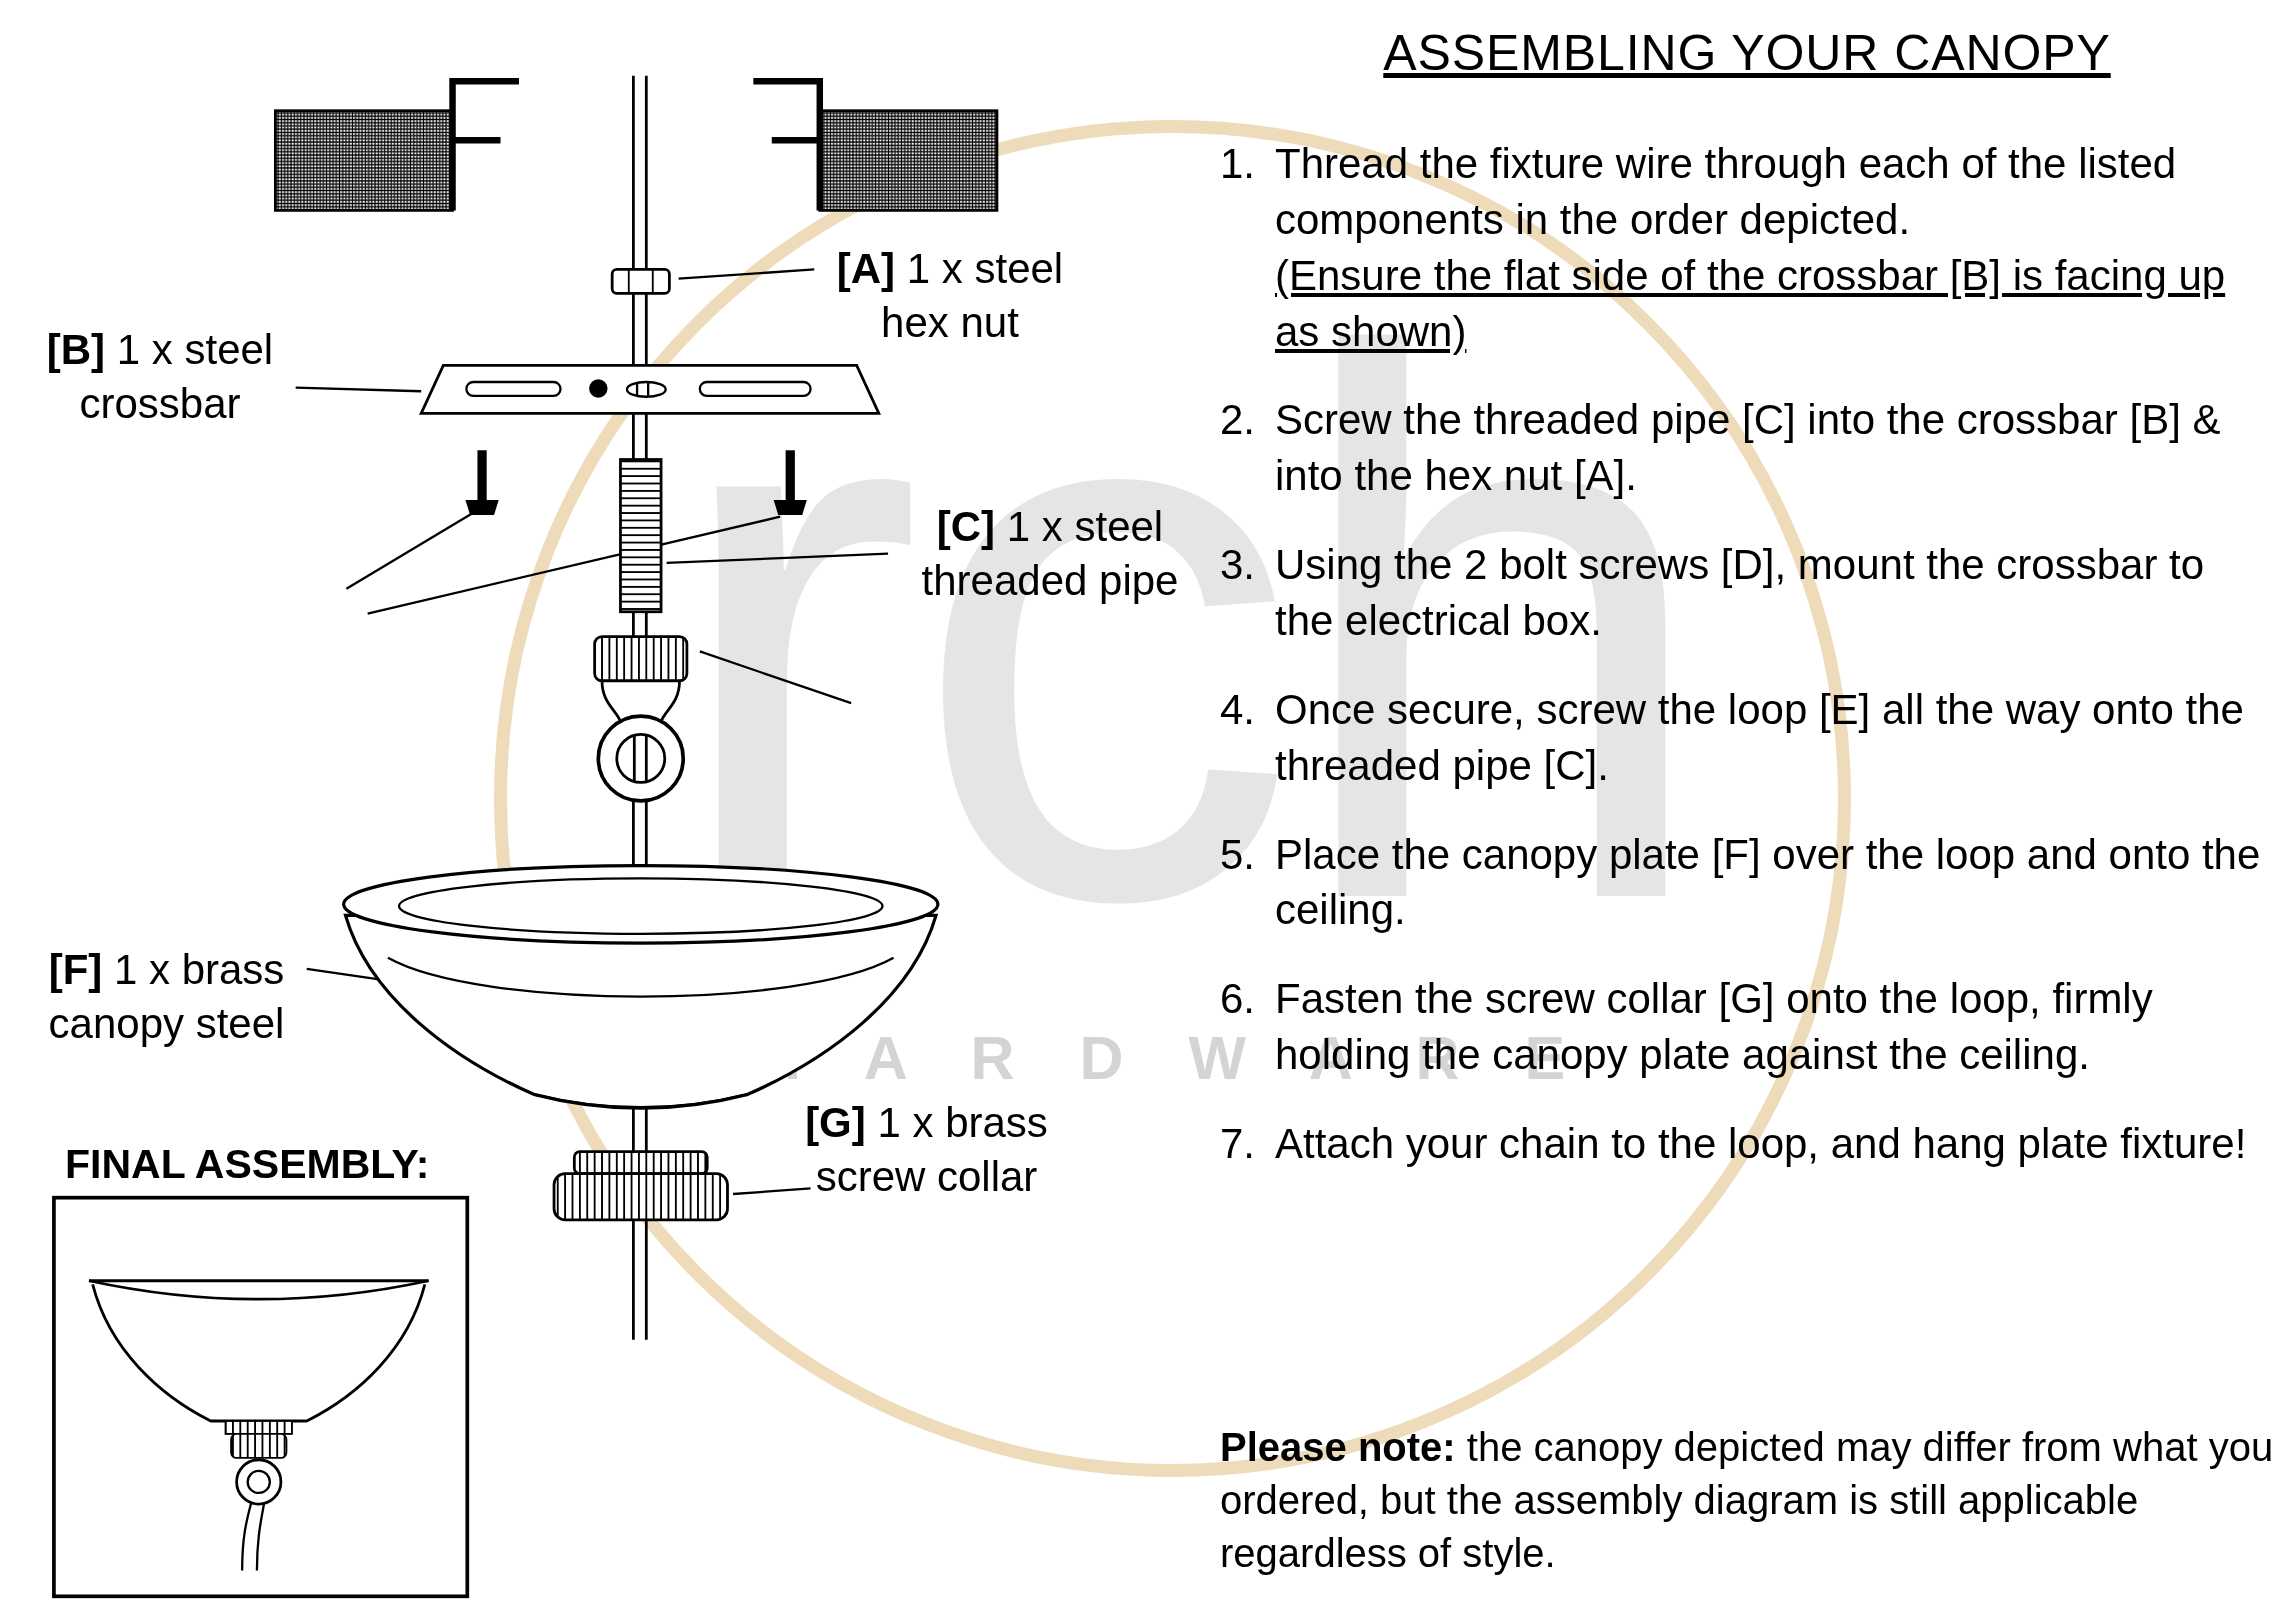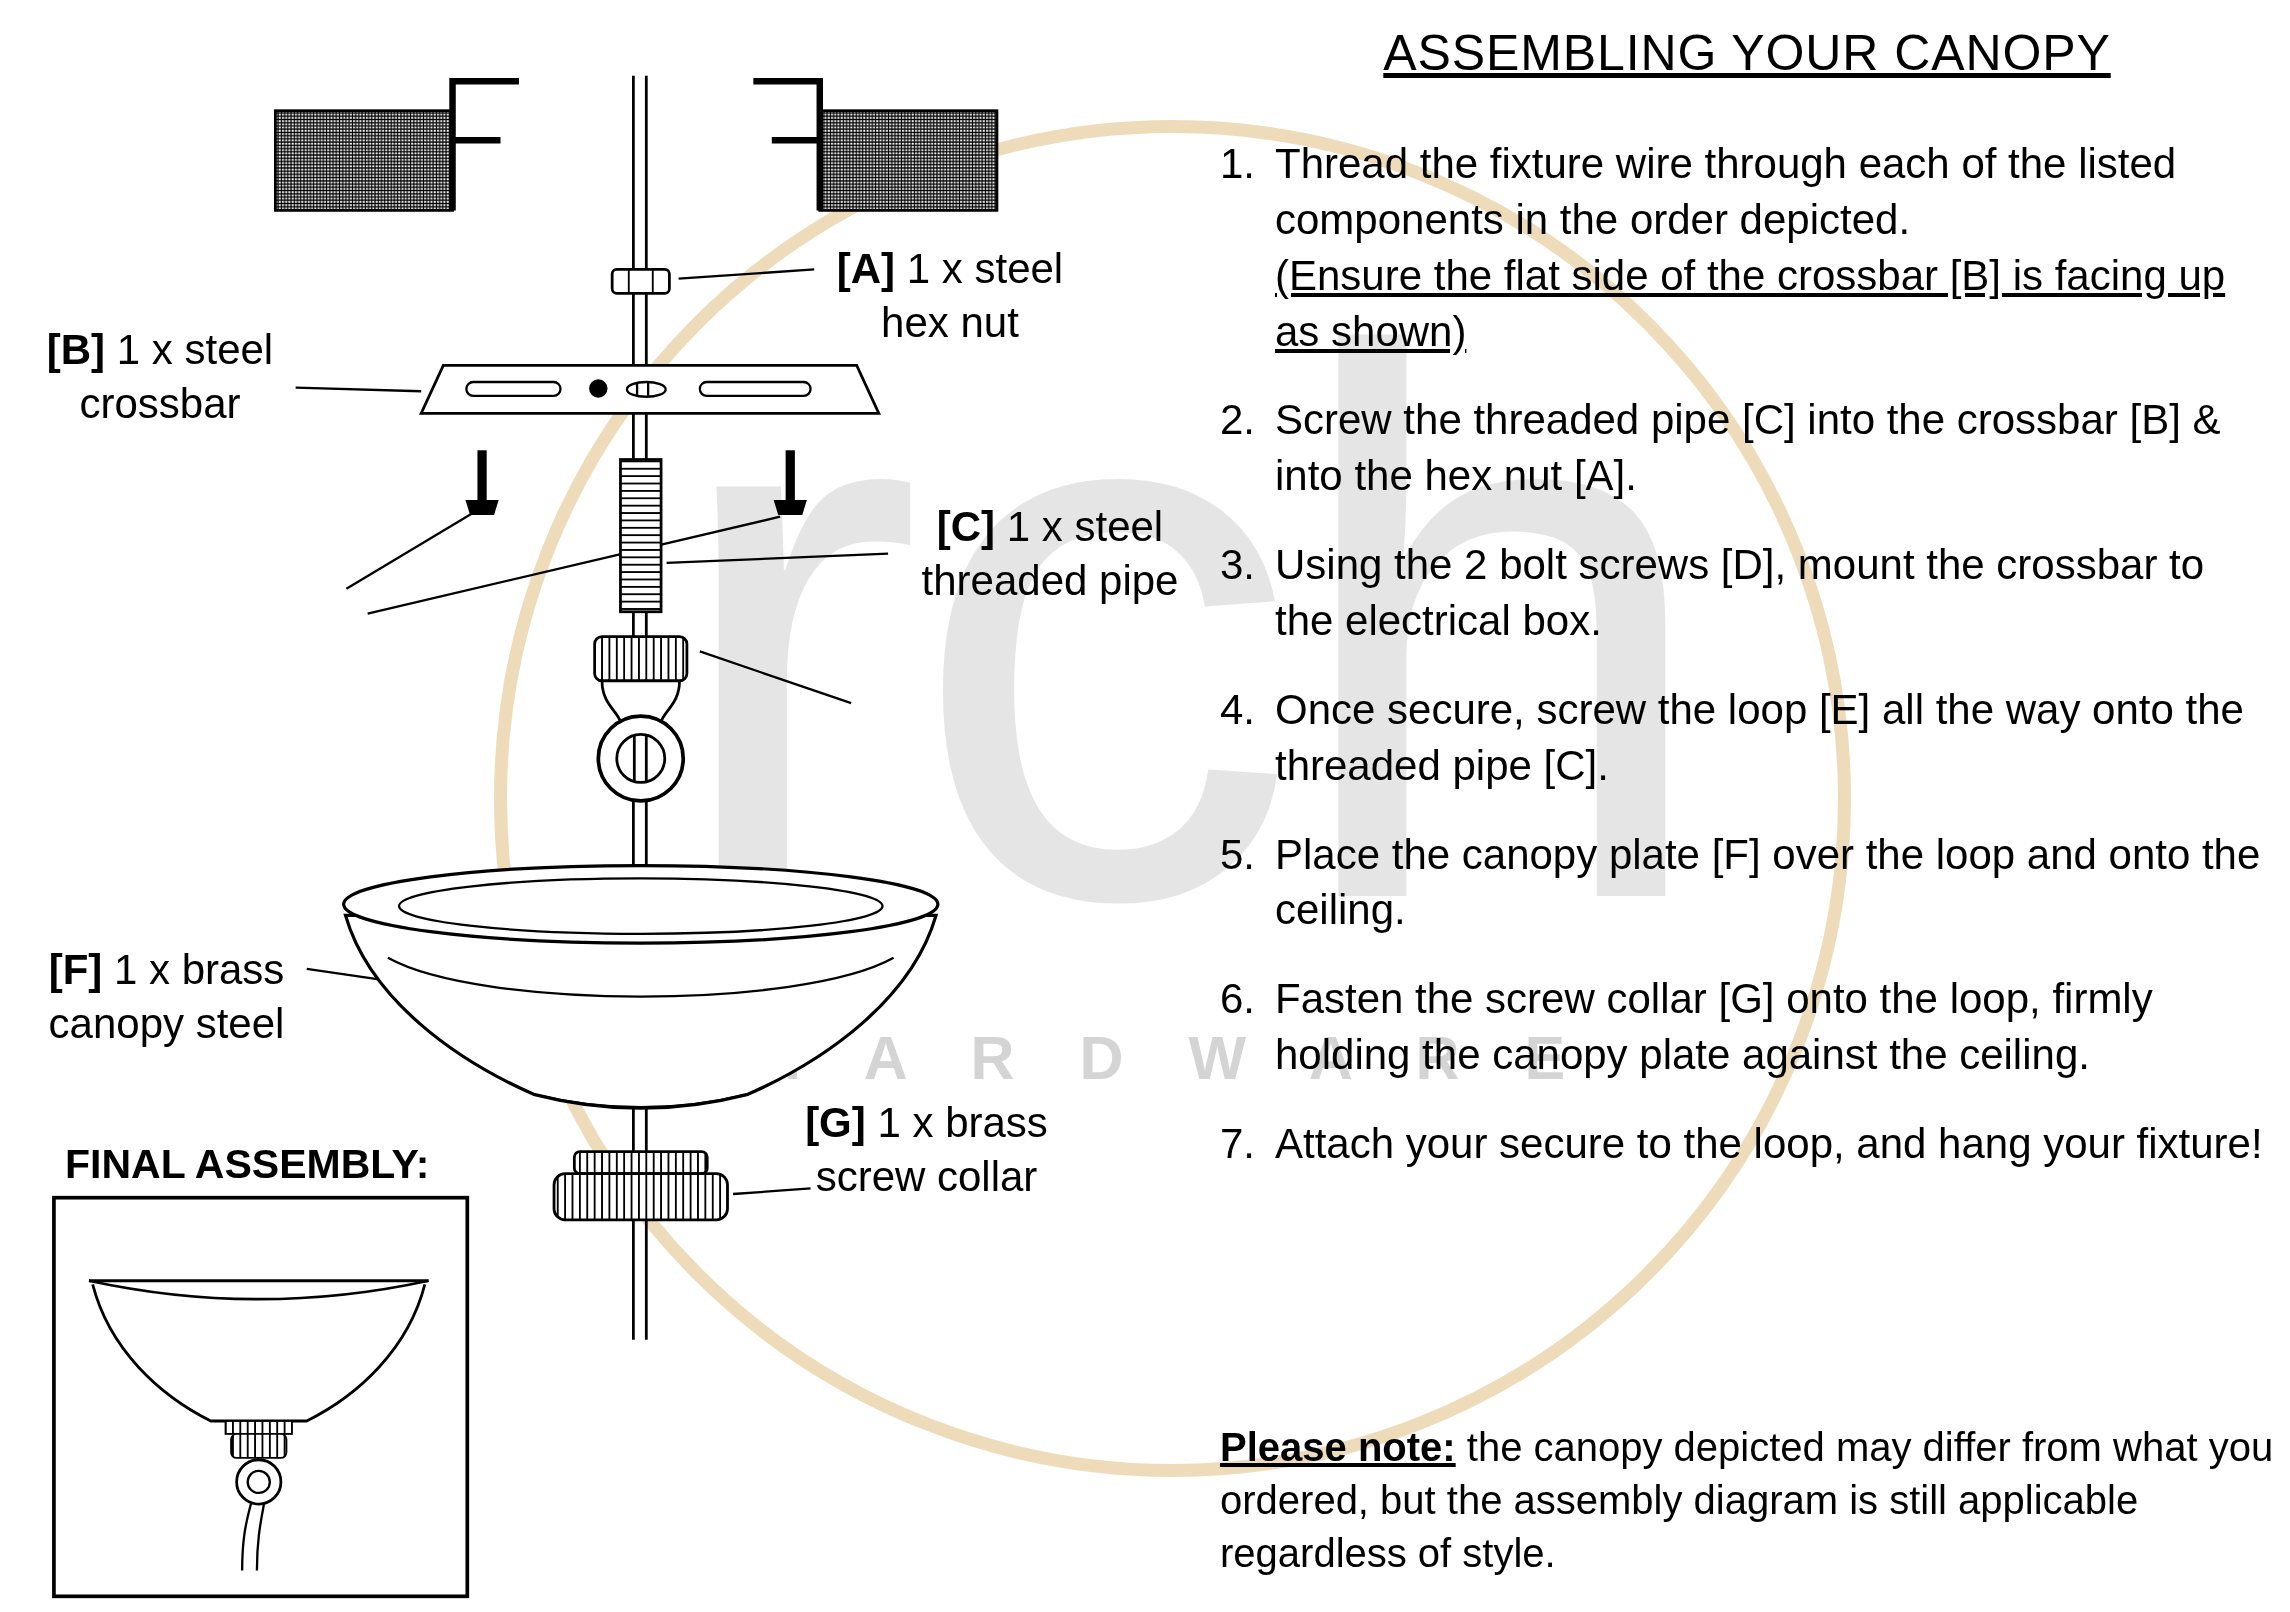--- a/index.html
+++ b/index.html
@@ -52,21 +52,21 @@
   }
   .steps { margin-top:54px; display:flex; flex-direction:column; gap:33px; }
   .step { display:flex; font-size:42px; line-height:1.33; }
   .step-num { width:55px; flex:none; }
   .step-body { flex:1; }
   .u { text-decoration:underline; display:block; }
   .note {
     position:absolute; left:1220px; top:1421px; width:1057px; z-index:3;
     font-size:40px; line-height:1.32;
   }
-  .note-label { font-weight:bold; text-decoration:underline; }
+  .note-label { font-weight:bold; }
 </style>
 </head>
 <body>
 
 <div class="page">
 
   <div class="wm">
     <div class="wm-circle"></div>
     <div class="wm-brand">rch</div>
     <div class="wm-word">H A R D W A R E</div>
@@ -225,21 +225,21 @@
       <div class="step">
         <span class="step-num">5.</span>
         <div class="step-body">Place the canopy plate [F] over the loop and onto the ceiling.</div>
       </div>
       <div class="step">
         <span class="step-num">6.</span>
         <div class="step-body">Fasten the screw collar [G] onto the loop, firmly holding the canopy plate against the ceiling.</div>
       </div>
       <div class="step">
         <span class="step-num">7.</span>
-        <div class="step-body">Attach your secure to the loop, and hang your fixture!</div>
+        <div class="step-body">Attach your chain to the loop, and hang plate fixture!</div>
       </div>
     </div>
   </div>
 
   <div class="note">
     <span class="note-label">Please note:</span><span> the canopy depicted may differ from what you ordered, but the assembly diagram is still applicable regardless of style.</span>
   </div>
 
 </div>
 

